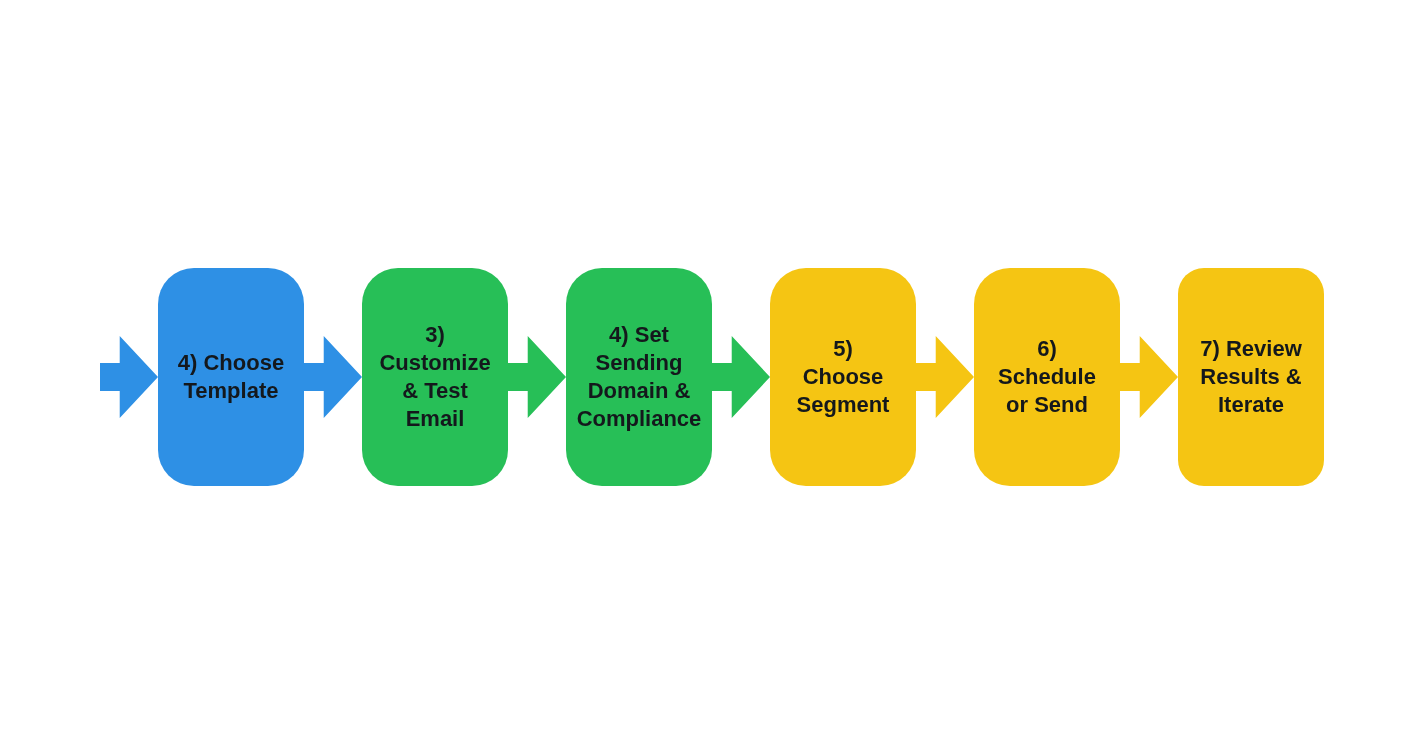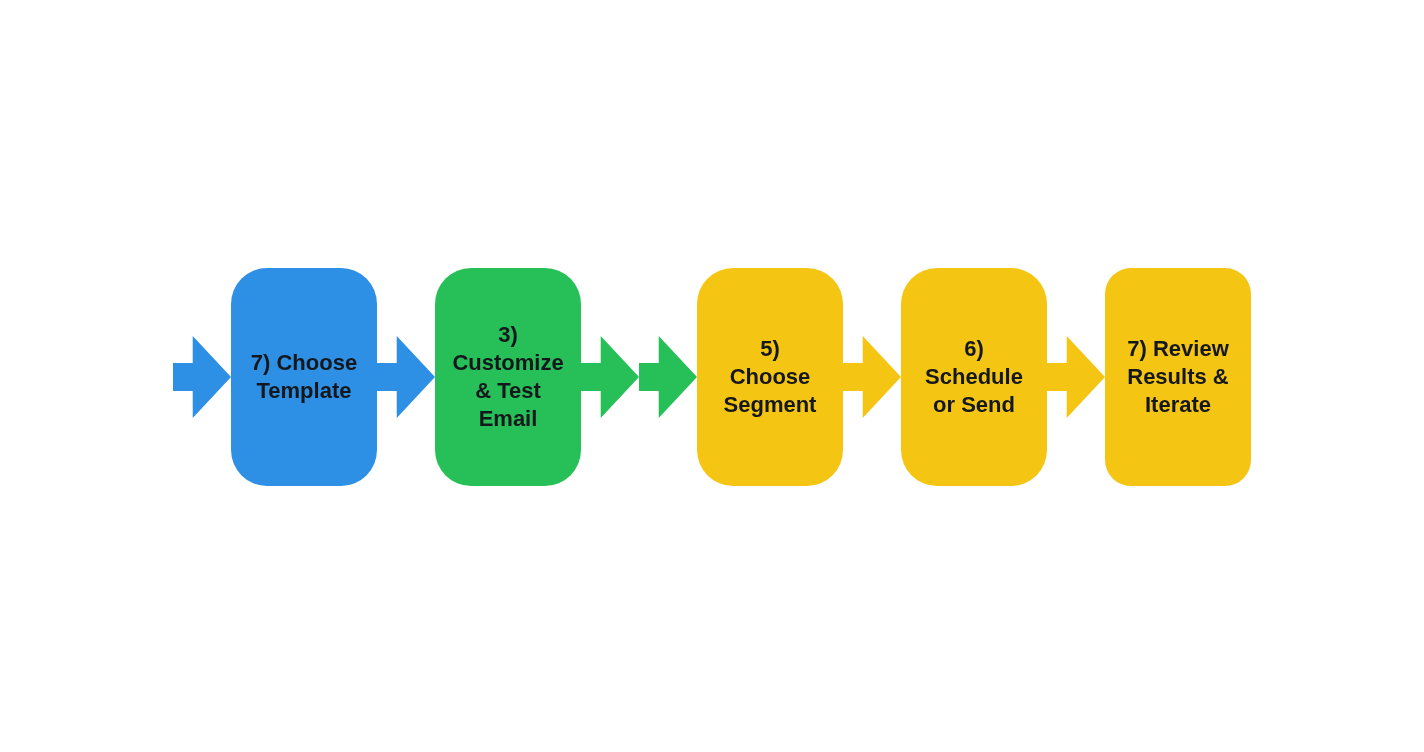--- a/index.html
+++ b/index.html
@@ -50,35 +50,41 @@
 </style>
 </head>
 <body>
 
 <div class="flow-row">
 
 
   <div class="flow-arrow" style="background: rgb(46, 144, 229);"></div>
 
   <div class="step-box" style="background: rgb(46, 144, 229);">
-    <div class="step-label" style="color: rgb(20, 24, 28);">7) Choose
+    <div class="step-label" style="color: rgb(20, 24, 28);">4) Choose
 Template</div>
   </div>
 
   <div class="flow-arrow" style="background: rgb(46, 144, 229);"></div>
 
   <div class="step-box" style="background: rgb(39, 191, 87);">
     <div class="step-label" style="color: rgb(20, 24, 28);">3)
 Customize
 &amp; Test
 Email</div>
   </div>
 
   <div class="flow-arrow" style="background: rgb(39, 191, 87);"></div>
 
+  <div class="step-box" style="background: rgb(39, 191, 87);">
+    <div class="step-label" style="color: rgb(20, 24, 28);">4) Set
+Sending
+Domain &amp;
+Compliance</div>
+  </div>
 
   <div class="flow-arrow" style="background: rgb(39, 191, 87);"></div>
 
   <div class="step-box" style="background: rgb(245, 197, 19);">
     <div class="step-label" style="color: rgb(20, 24, 28);">5)
 Choose
 Segment</div>
   </div>
 
   <div class="flow-arrow" style="background: rgb(245, 197, 19);"></div>

